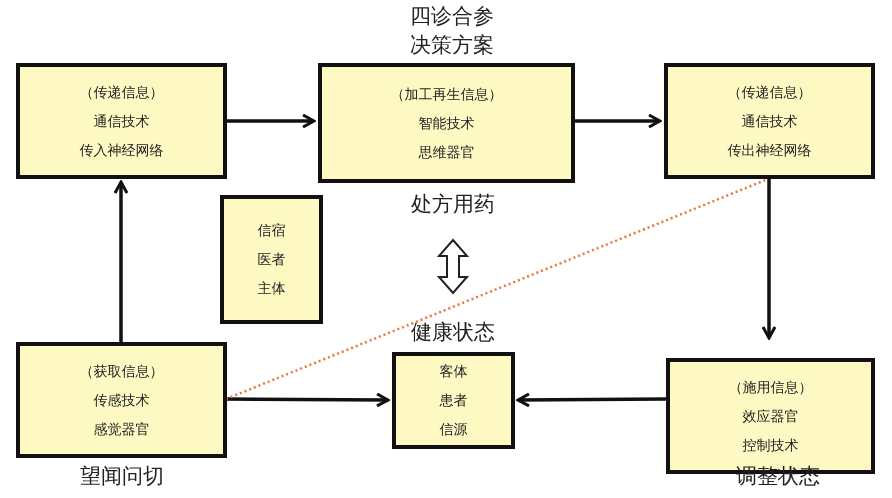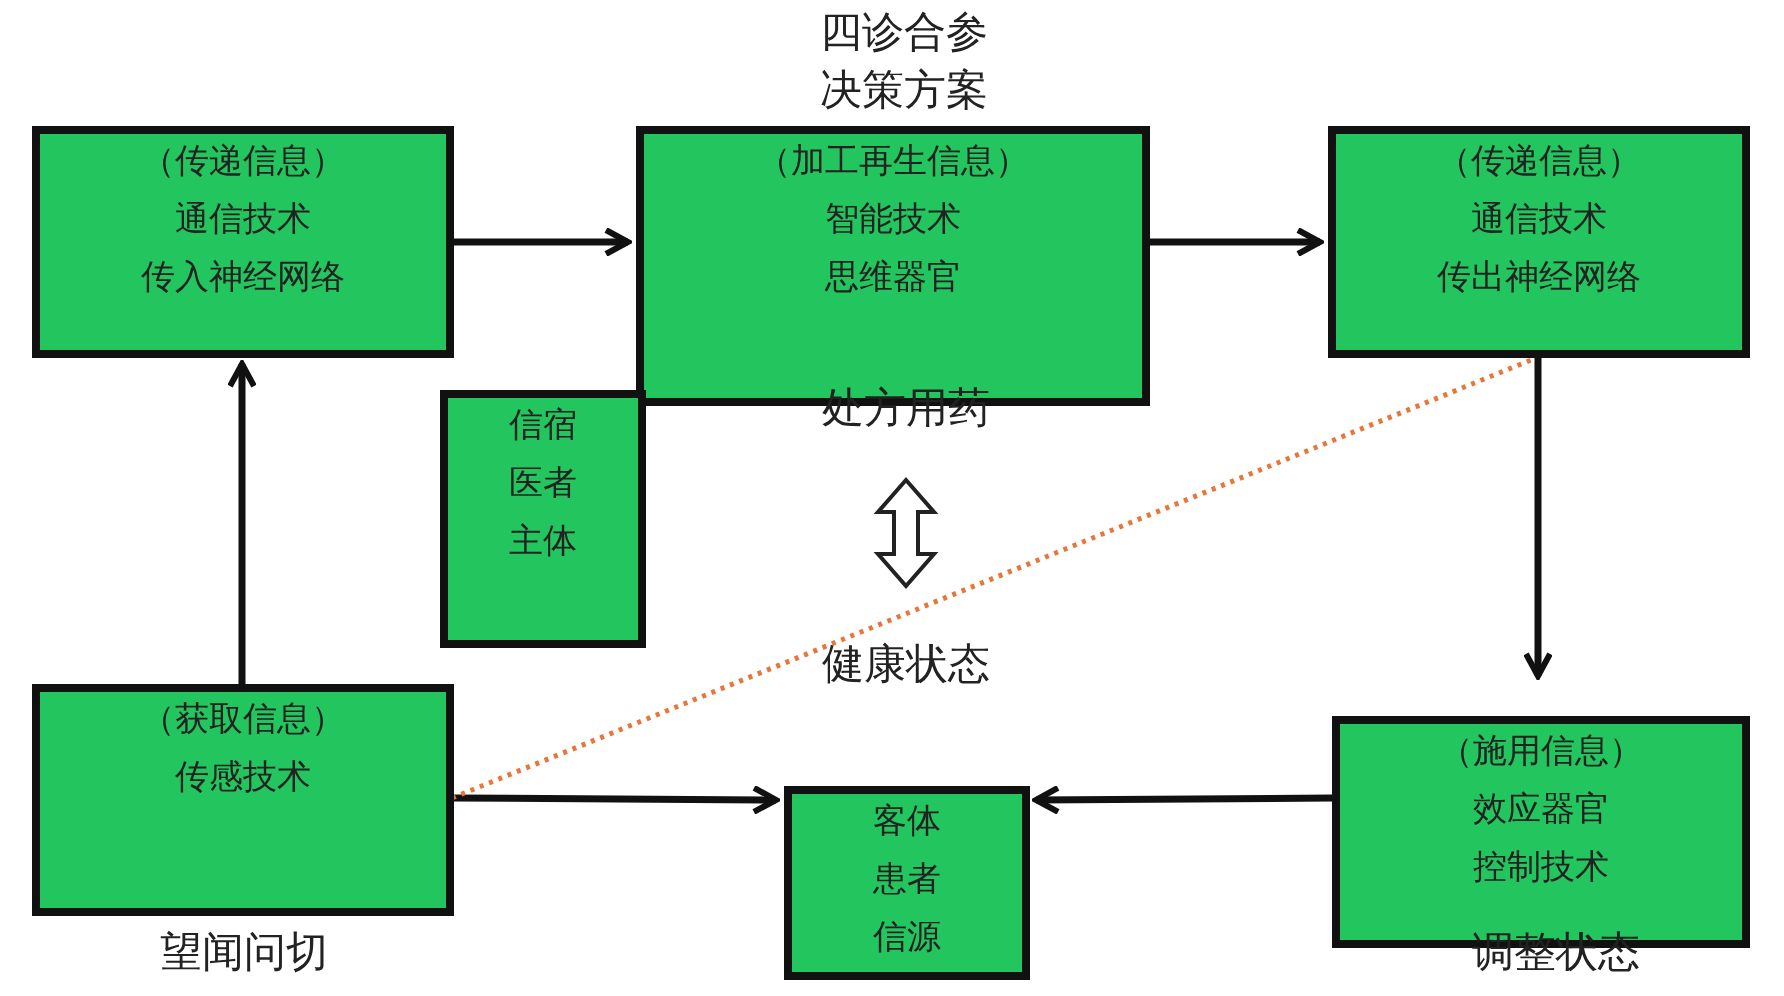--- a/index.html
+++ b/index.html
@@ -1,20 +1,20 @@
 <!DOCTYPE html>
 <html><head>
 <meta charset="utf-8">
 <style>
   html, body { margin: 0; padding: 0; background: #ffffff; }
   body { width: 892px; height: 498px; position: relative; overflow: hidden;
          font-family: "DejaVu Serif", "Liberation Serif", serif; color: #222; }
-  .box { position: absolute; box-sizing: border-box; border: 4px solid #111; background: #22c55e;
-         display: flex; flex-direction: column; align-items: center; 
-         font-size: 17px; line-height: 29px; text-align: center; }
+  .box { position: absolute; box-sizing: border-box; border: 4px solid #111; background: #fef9c3;
+         display: flex; flex-direction: column; align-items: center; justify-content: center;
+         font-size: 14px; line-height: 29px; text-align: center; }
   .box span { display: block; white-space: nowrap; }
   .label { position: absolute; font-size: 21px; line-height: 29px; text-align: center; white-space: nowrap; }
   svg.links { position: absolute; left: 0; top: 0; }
 </style>
 </head>
 <body>
 
 <svg class="links" width="892" height="498">
   <defs>
     <marker id="arr" markerWidth="14" markerHeight="14" refX="12" refY="7" orient="auto" markerUnits="userSpaceOnUse">
@@ -38,44 +38,45 @@
 
   <path d="M453,240 L467,256 L459,256 L459,277 L467,277 L453,293 L439,277 L447,277 L447,256 L439,256 Z" fill="#fff" stroke="#222" stroke-width="2"></path>
 </svg>
 
 <div class="box" style="left:16px;top:63px;width:211px;height:116px;">
   <span>（传递信息）</span>
   <span>通信技术</span>
   <span>传入神经网络</span>
 </div>
 
-<div class="box" style="left:318px;top:63px;width:257px;height:140px;">
+<div class="box" style="left:318px;top:63px;width:257px;height:120px;">
   <span>（加工再生信息）</span>
   <span>智能技术</span>
   <span>思维器官</span>
 </div>
 
 <div class="box" style="left:664px;top:63px;width:211px;height:116px;">
   <span>（传递信息）</span>
   <span>通信技术</span>
   <span>传出神经网络</span>
 </div>
 
 <div class="box" style="left:220px;top:195px;width:103px;height:129px;">
   <span>信宿</span>
   <span>医者</span>
   <span>主体</span>
 </div>
 
 <div class="box" style="left:16px;top:342px;width:211px;height:116px;">
   <span>（获取信息）</span>
   <span>传感技术</span>
+  <span>感觉器官</span>
 </div>
 
-<div class="box" style="left:392px;top:352px;width:123px;height:97px;margin-top:41px;">
+<div class="box" style="left:392px;top:352px;width:123px;height:97px;">
   <span>客体</span>
   <span>患者</span>
   <span>信源</span>
 </div>
 
 <div class="box" style="left:666px;top:342px;width:209px;height:116px;margin-top:16px;">
   <span>（施用信息）</span>
   <span>效应器官</span>
   <span>控制技术</span>
 </div>

